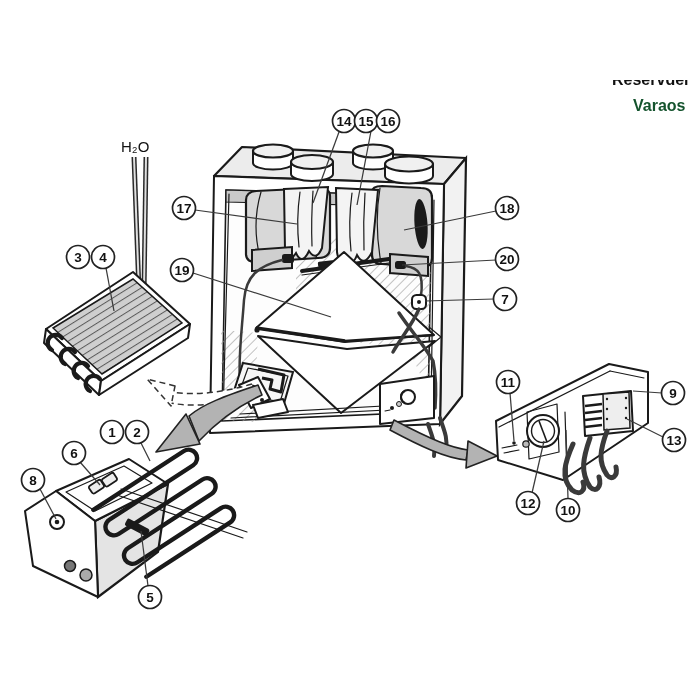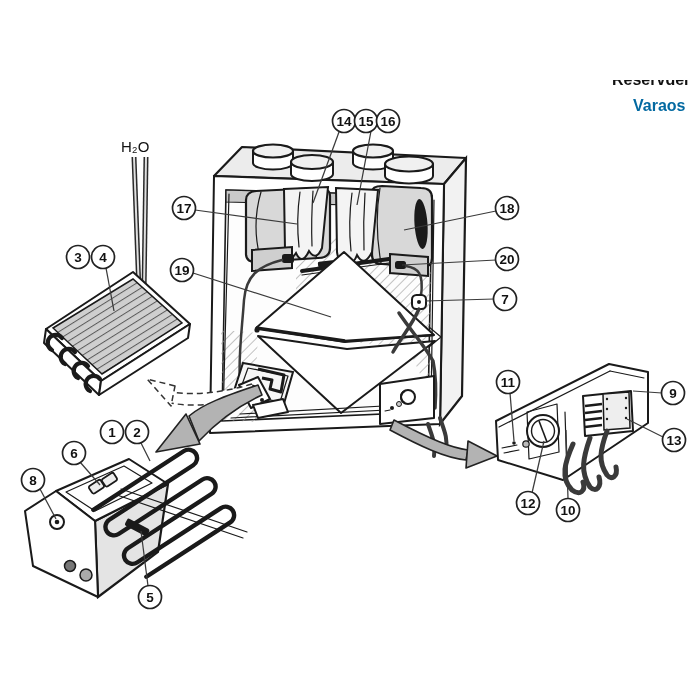--- a/index.html
+++ b/index.html
@@ -6,21 +6,21 @@
     --line:#1a1a1a; --drum:#d8d8d8; --panel:#ececec; --arrow:#b3b3b3;
     --cable:#3a3a3a; --hatch:#8f8f8f; --leader:#3a3a3a;
   }
   html,body{margin:0;padding:0;background:#fff;}
   .stage{position:relative;width:700px;height:648px;overflow:hidden;background:#fff;
          font-family:"Liberation Sans",sans-serif;}
   .stage svg{position:absolute;left:0;top:0;}
   .hdr-clip{position:absolute;left:612px;top:80px;width:92px;height:9px;overflow:hidden;}
   .hdr-clip span{display:block;margin-top:-10px;line-height:19px;font-weight:bold;font-size:16px;
                  white-space:nowrap;color:#111;}
-  .hdr2{position:absolute;left:633px;top:97px;font-weight:bold;font-size:16px;white-space:nowrap;color:#0369a1;text-align:center;}
+  .hdr2{position:absolute;left:633px;top:97px;font-weight:bold;font-size:16px;white-space:nowrap;color:#14532d;text-align:center;}
   .h2o{position:absolute;left:121px;top:138px;font-weight:normal;font-size:15px;color:#111;}
   .lnt{fill:none;stroke:var(--line);stroke-width:1.2;stroke-linecap:round;stroke-linejoin:round}
   .wf{fill:#fff;stroke:var(--line);stroke-width:2;stroke-linejoin:round}
   .gf{fill:var(--drum);stroke:var(--line);stroke-width:2.2;stroke-linejoin:round}
   .pf{fill:var(--panel);stroke:var(--line);stroke-width:2.2;stroke-linejoin:round}
   .cable{fill:none;stroke:var(--cable);stroke-linecap:round}
   .arrowf{fill:var(--arrow);stroke:#222;stroke-width:1.6;stroke-linejoin:round}
   .dashf{fill:#fff;stroke:#333;stroke-width:1.5;stroke-dasharray:6 4;stroke-linejoin:round}
   .leader{stroke:var(--leader);stroke-width:1.25;fill:none}
   .callout-circle{fill:#fff;stroke:#222;stroke-width:1.7}

